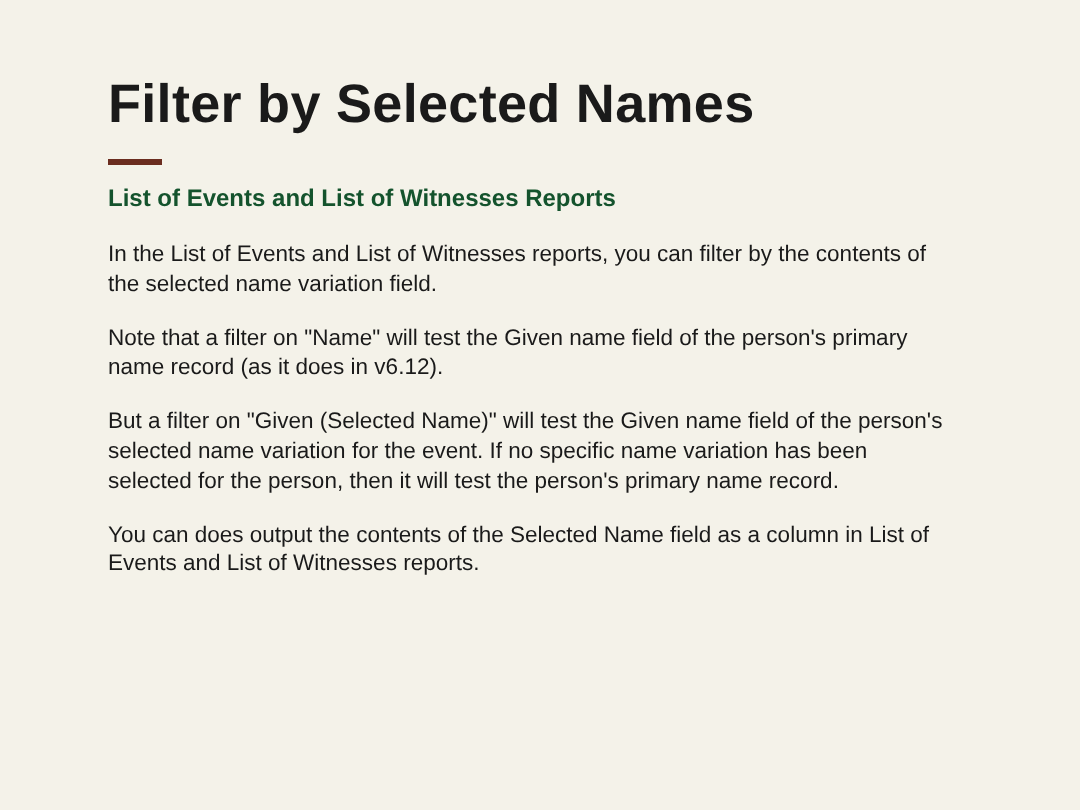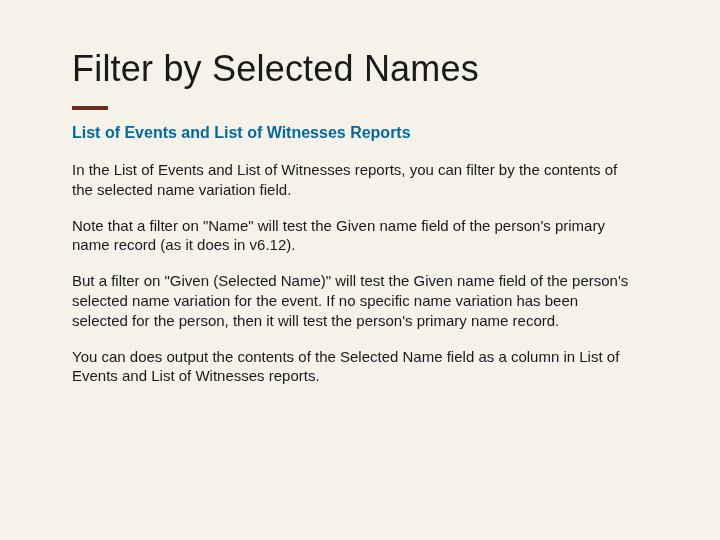--- a/index.html
+++ b/index.html
@@ -10,34 +10,34 @@
     background: #f4f2e9;
     font-family: Arial, Helvetica, sans-serif;
     color: #1a1a1a;
   }
   .slide {
     padding: 48px 72px 40px 72px;
     box-sizing: border-box;
   }
   .title {
     font-size: 36px;
-    font-weight: 400;
+    font-weight: 700;
     margin: 0 0 16px 0;
     letter-spacing: 0.2px;
   }
   .title-accent {
     width: 36px;
     height: 4px;
     background: #6b2d1f;
     margin-bottom: 14px;
   }
   .subtitle {
     font-size: 16px;
     font-weight: bold;
-    color: #0369a1;
+    color: #14532d;
     margin: 0 0 18px 0;
   }
   .para {
     font-size: 15px;
     line-height: 1.32;
     margin: 0 0 16px 0;
     max-width: 560px;
   }
 </style>
 </head>

